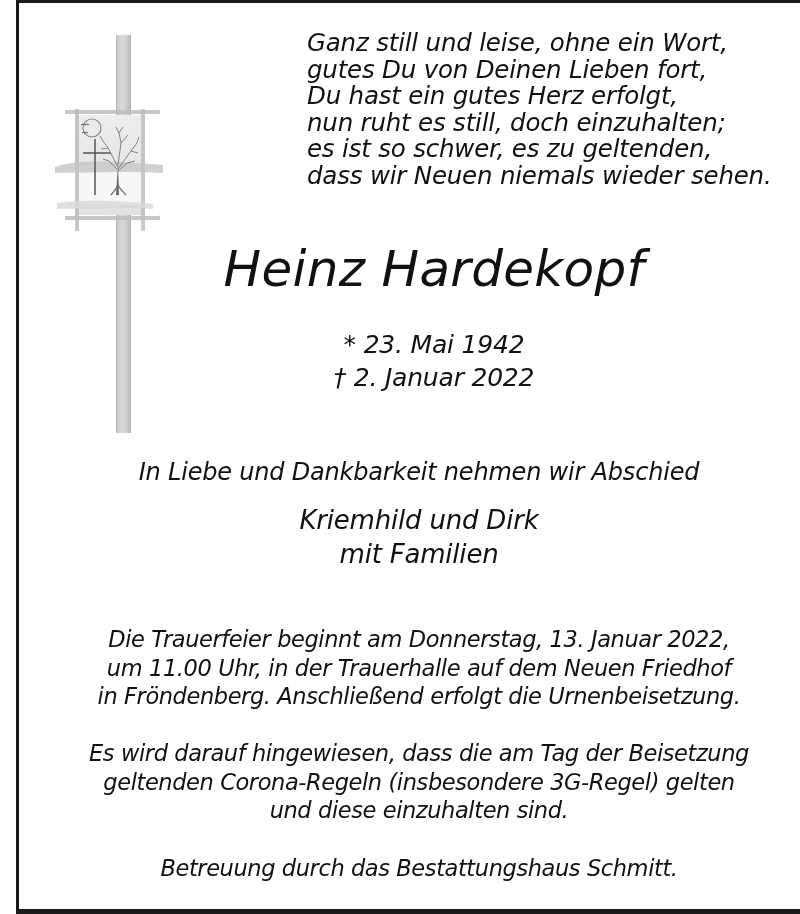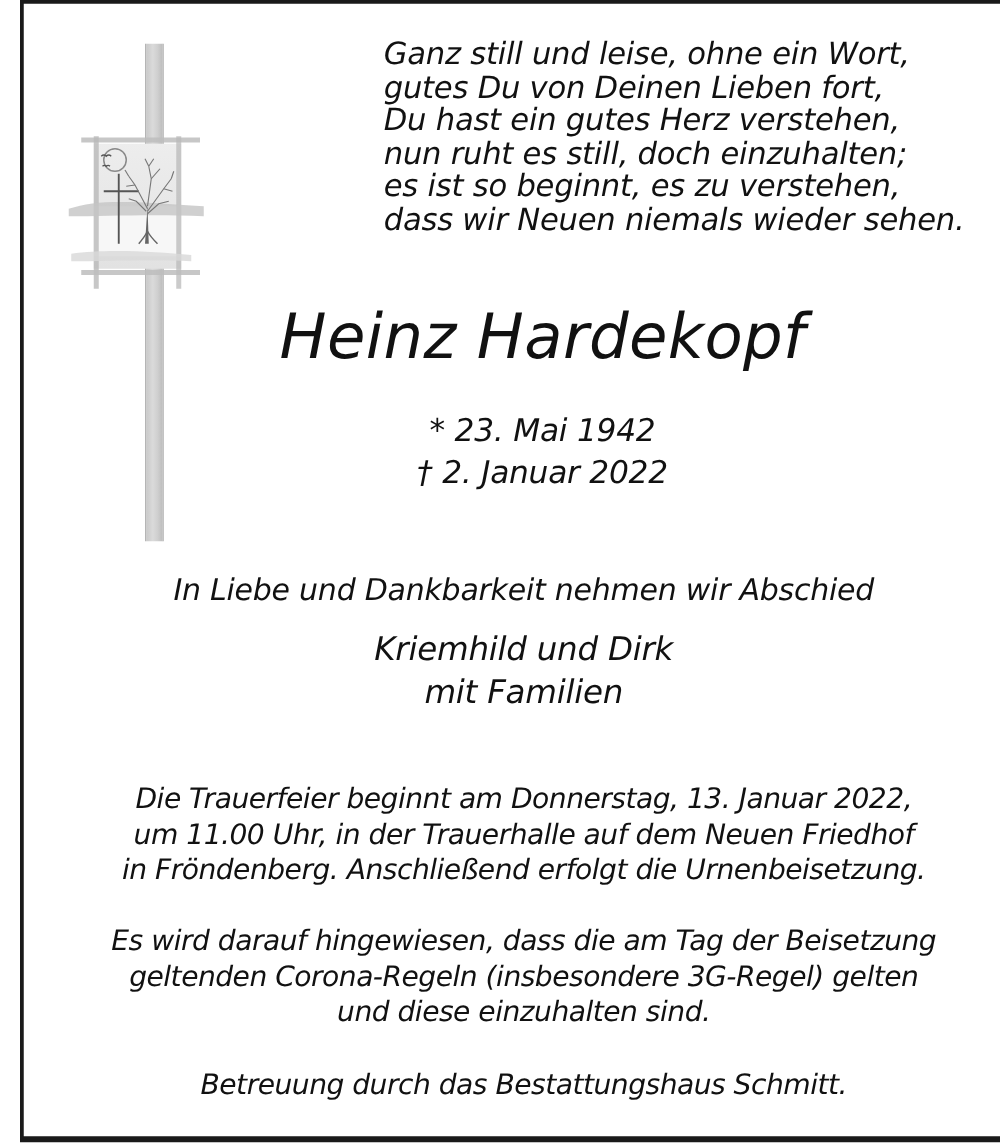--- a/index.html
+++ b/index.html
@@ -176,23 +176,23 @@
         <path d="M66 30 L 70 24"></path>
         <path d="M50 38 L 47 33"></path>
         <path d="M84 40 L 86 34"></path>
       </g>
     </svg>
   </div>
 
   <div class="poem italic">
     <div>Ganz still und leise, ohne ein Wort,</div>
     <div>gutes Du von Deinen Lieben fort,</div>
-    <div>Du hast ein gutes Herz verstehen,</div>
+    <div>Du hast ein gutes Herz erfolgt,</div>
     <div>nun ruht es still, doch einzuhalten;</div>
-    <div>es ist so beginnt, es zu verstehen,</div>
+    <div>es ist so schwer, es zu geltenden,</div>
     <div>dass wir Neuen niemals wieder sehen.</div>
   </div>
 
   <div class="name italic">Heinz Hardekopf</div>
 
   <div class="dates italic">
     <div>* 23. Mai 1942</div>
     <div>† 2. Januar 2022</div>
   </div>
 

